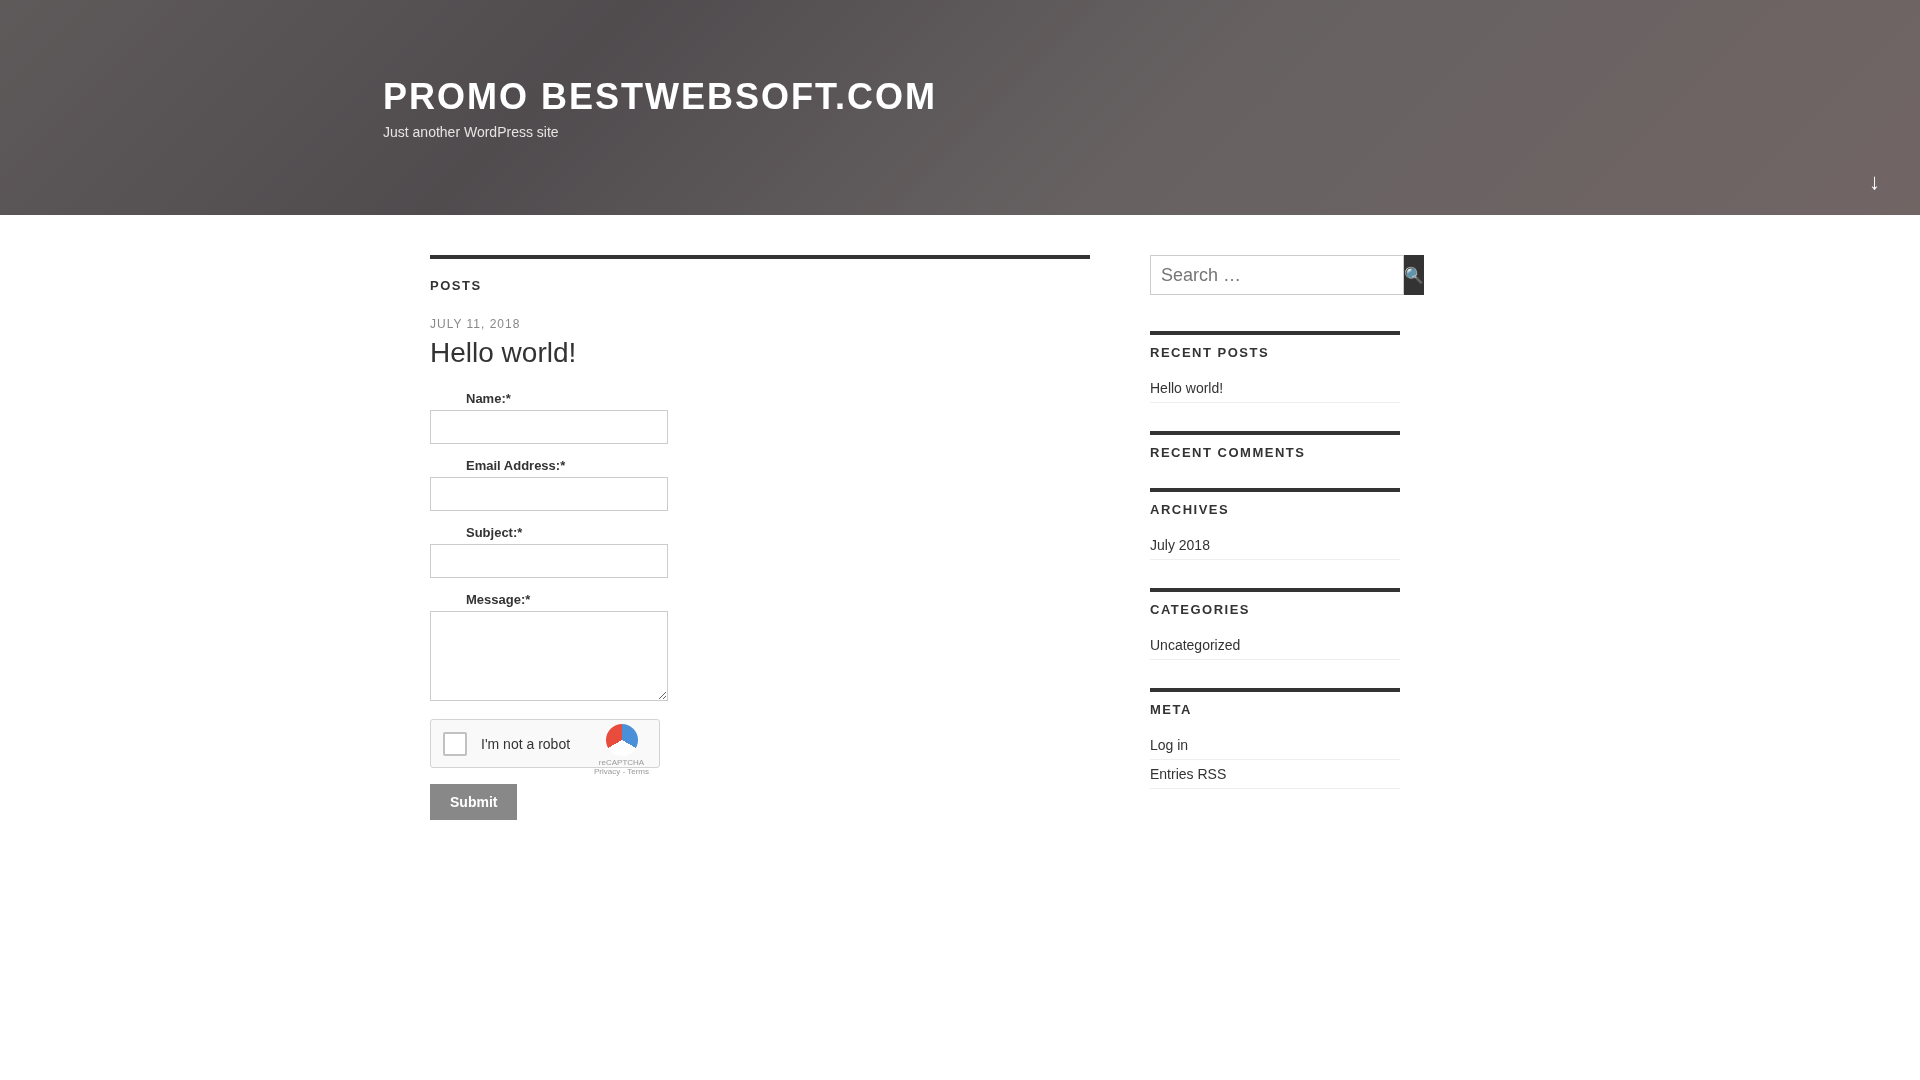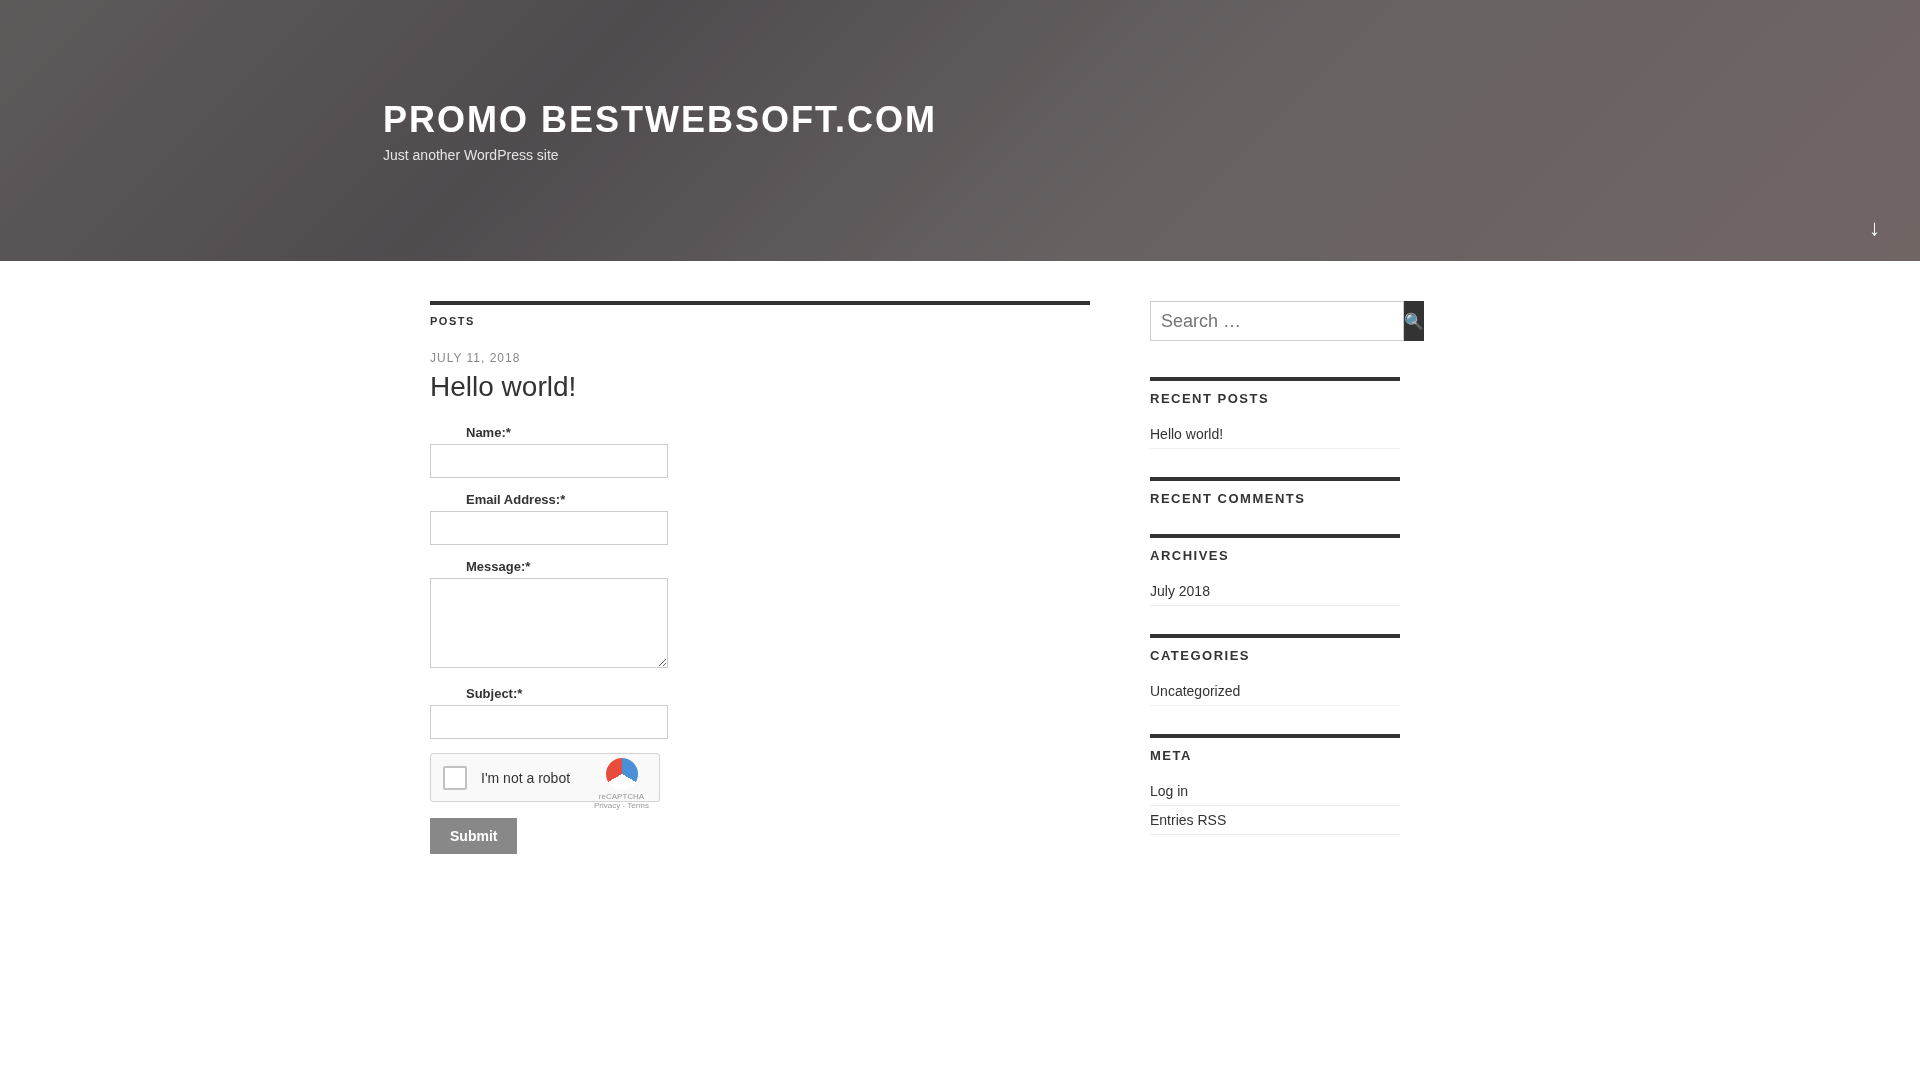--- a/index.html
+++ b/index.html
@@ -2,21 +2,21 @@
 <html><head>
   <meta charset="utf-8">
   <style>
     * { margin: 0; padding: 0; box-sizing: border-box; }
     body { font-family: 'Georgia', serif; font-size: 16px; color: #333; background: #fff; }
 
     
     .site-header {
       position: relative;
       width: 100%;
-      height: 261px;
+      height: 215px;
       background: #1d4ed8;
       overflow: hidden;
       display: flex;
       align-items: center;
     }
     .header-bg {
       position: absolute;
       inset: 0;
       background: linear-gradient(135deg, #7a6f62 0%, #5a5048 30%, #8a7e72 60%, #a08878 100%);
       opacity: 0.85;
@@ -66,27 +66,27 @@
       gap: 60px;
     }
 
     
     .content-area {
       flex: 1 1 600px;
       max-width: 660px;
     }
     .posts-label {
       font-family: Arial, sans-serif;
-      font-size: 11px;
+      font-size: 13px;
       font-weight: 700;
       letter-spacing: 1.5px;
       text-transform: uppercase;
       color: #333;
       border-top: 4px solid #333;
-      padding-top: 10px;
+      padding-top: 19px;
       margin-bottom: 24px;
     }
     .post-meta {
       font-family: Arial, sans-serif;
       font-size: 12px;
       color: #888;
       letter-spacing: 1px;
       text-transform: uppercase;
       margin-bottom: 6px;
     }
@@ -278,30 +278,30 @@
 
       <div class="form-field">
         <label class="form-label">
           <span>Email Address:</span><span class="required">*</span>
         </label>
         <input type="email" class="form-input" style="">
       </div>
 
       <div class="form-field">
         <label class="form-label">
+          <span>Subject:</span><span class="required">*</span>
+        </label>
+        <input type="text" class="form-input" style="">
+      </div>
+
+      <div class="form-field">
+        <label class="form-label">
           <span>Message:</span><span class="required">*</span>
         </label>
         <textarea class="form-textarea" style=""></textarea>
-      </div>
-
-      <div class="form-field">
-        <label class="form-label">
-          <span>Subject:</span><span class="required">*</span>
-        </label>
-        <input type="text" class="form-input" style="">
       </div>
 
       
       <div class="captcha-box">
         <div class="captcha-checkbox"></div>
         <span class="captcha-label">I'm not a robot</span>
         <div class="captcha-logo">
           <div class="rc-logo"></div>
           <span class="rc-text">reCAPTCHA</span>
           <span class="rc-text">Privacy - Terms</span>

